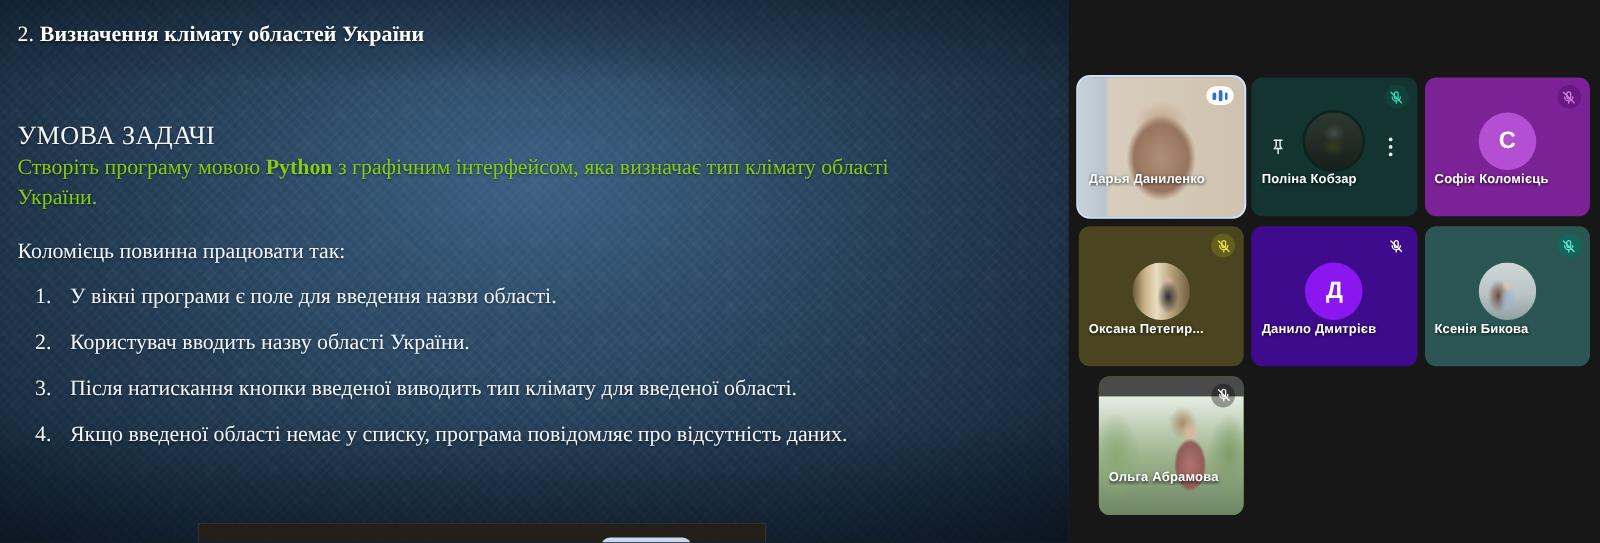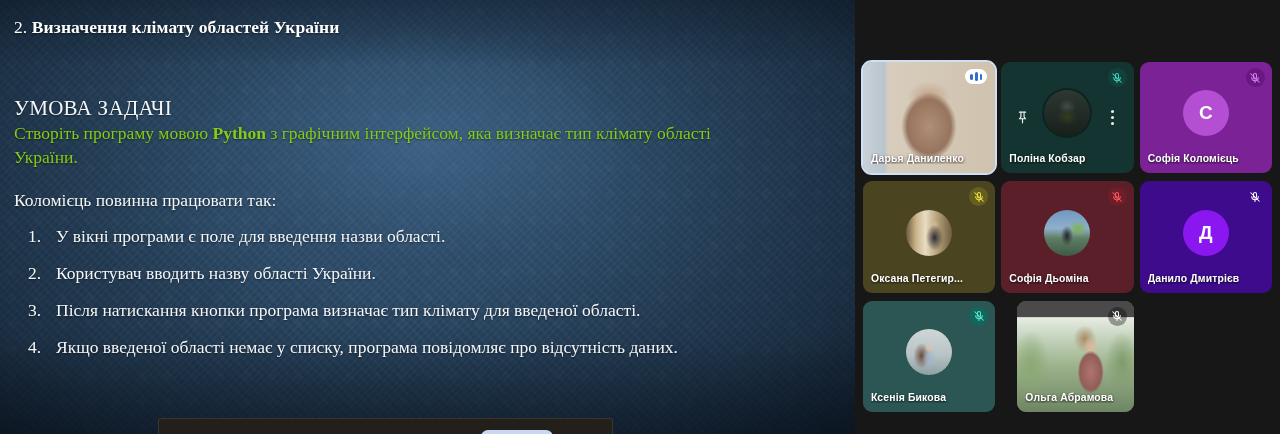--- a/index.html
+++ b/index.html
@@ -168,21 +168,21 @@
   }
   .tile.speaking {
     outline: 2.5px solid #cfe0f5;
     outline-offset: 0px;
     box-shadow: 0 0 0 1px rgba(255,255,255,0.35);
   }
 
   .tile-name {
     position: absolute;
     left: 8px;
-    bottom: 9px;
+    bottom: 24px;
     right: 8px;
     font-size: 10.4px;
     font-weight: bold;
     color: #ffffff;
     text-shadow: 0 1px 3px rgba(0,0,0,0.85);
     white-space: nowrap;
     overflow: hidden;
     letter-spacing: 0.15px;
   }
 
@@ -345,21 +345,21 @@
         <li>
           <span class="marker">1.</span>
           <span>У вікні програми є поле для введення назви області.</span>
         </li>
         <li>
           <span class="marker">2.</span>
           <span>Користувач вводить назву області України.</span>
         </li>
         <li>
           <span class="marker">3.</span>
-          <span>Після натискання кнопки програма визначає тип клімату для введеної області.</span>
+          <span>Після натискання кнопки введеної виводить тип клімату для введеної області.</span>
         </li>
         <li>
           <span class="marker">4.</span>
           <span>Якщо введеної області немає у списку, програма повідомляє про відсутність даних.</span>
         </li>
       </ol>
     </div>
 
     <div class="embedded-window">
       <div class="ew-button"></div>
@@ -425,34 +425,20 @@
           <div class="mic-badge" style="background: rgba(120, 112, 30, 0.6); color: rgb(232, 224, 69);">
             <svg viewBox="0 0 24 24" fill="none" stroke="currentColor" stroke-width="2.1" stroke-linecap="round">
               <path d="M12 3a3 3 0 0 1 3 3v5a3 3 0 0 1-3 3 3 3 0 0 1-3-3V6a3 3 0 0 1 3-3z"></path>
               <path d="M5.5 11a6.5 6.5 0 0 0 13 0"></path>
               <path d="M12 17.5V21"></path>
               <path d="M3.5 3.5l17 17"></path>
             </svg>
           </div>
           <div class="tile-name">Оксана Петегир...</div>
         </div>
-        <div class="tile" style="background: rgb(90, 31, 40);">
-          <div class="avatar">
-            <div class="ph ph-sofia-d"></div>
-          </div>
-          <div class="mic-badge" style="background: rgba(130, 30, 40, 0.55); color: rgb(255, 85, 96);">
-            <svg viewBox="0 0 24 24" fill="none" stroke="currentColor" stroke-width="2.1" stroke-linecap="round">
-              <path d="M12 3a3 3 0 0 1 3 3v5a3 3 0 0 1-3 3 3 3 0 0 1-3-3V6a3 3 0 0 1 3-3z"></path>
-              <path d="M5.5 11a6.5 6.5 0 0 0 13 0"></path>
-              <path d="M12 17.5V21"></path>
-              <path d="M3.5 3.5l17 17"></path>
-            </svg>
-          </div>
-          <div class="tile-name">Софія Дьоміна</div>
-        </div>
         <div class="tile" style="background: rgb(61, 11, 140);">
           <div class="avatar" style="background: rgb(139, 23, 240);">Д</div>
           <div class="mic-badge" style="background: rgba(0, 0, 0, 0); color: rgb(255, 255, 255);">
             <svg viewBox="0 0 24 24" fill="none" stroke="currentColor" stroke-width="2.1" stroke-linecap="round">
               <path d="M12 3a3 3 0 0 1 3 3v5a3 3 0 0 1-3 3 3 3 0 0 1-3-3V6a3 3 0 0 1 3-3z"></path>
               <path d="M5.5 11a6.5 6.5 0 0 0 13 0"></path>
               <path d="M12 17.5V21"></path>
               <path d="M3.5 3.5l17 17"></path>
             </svg>
           </div>

